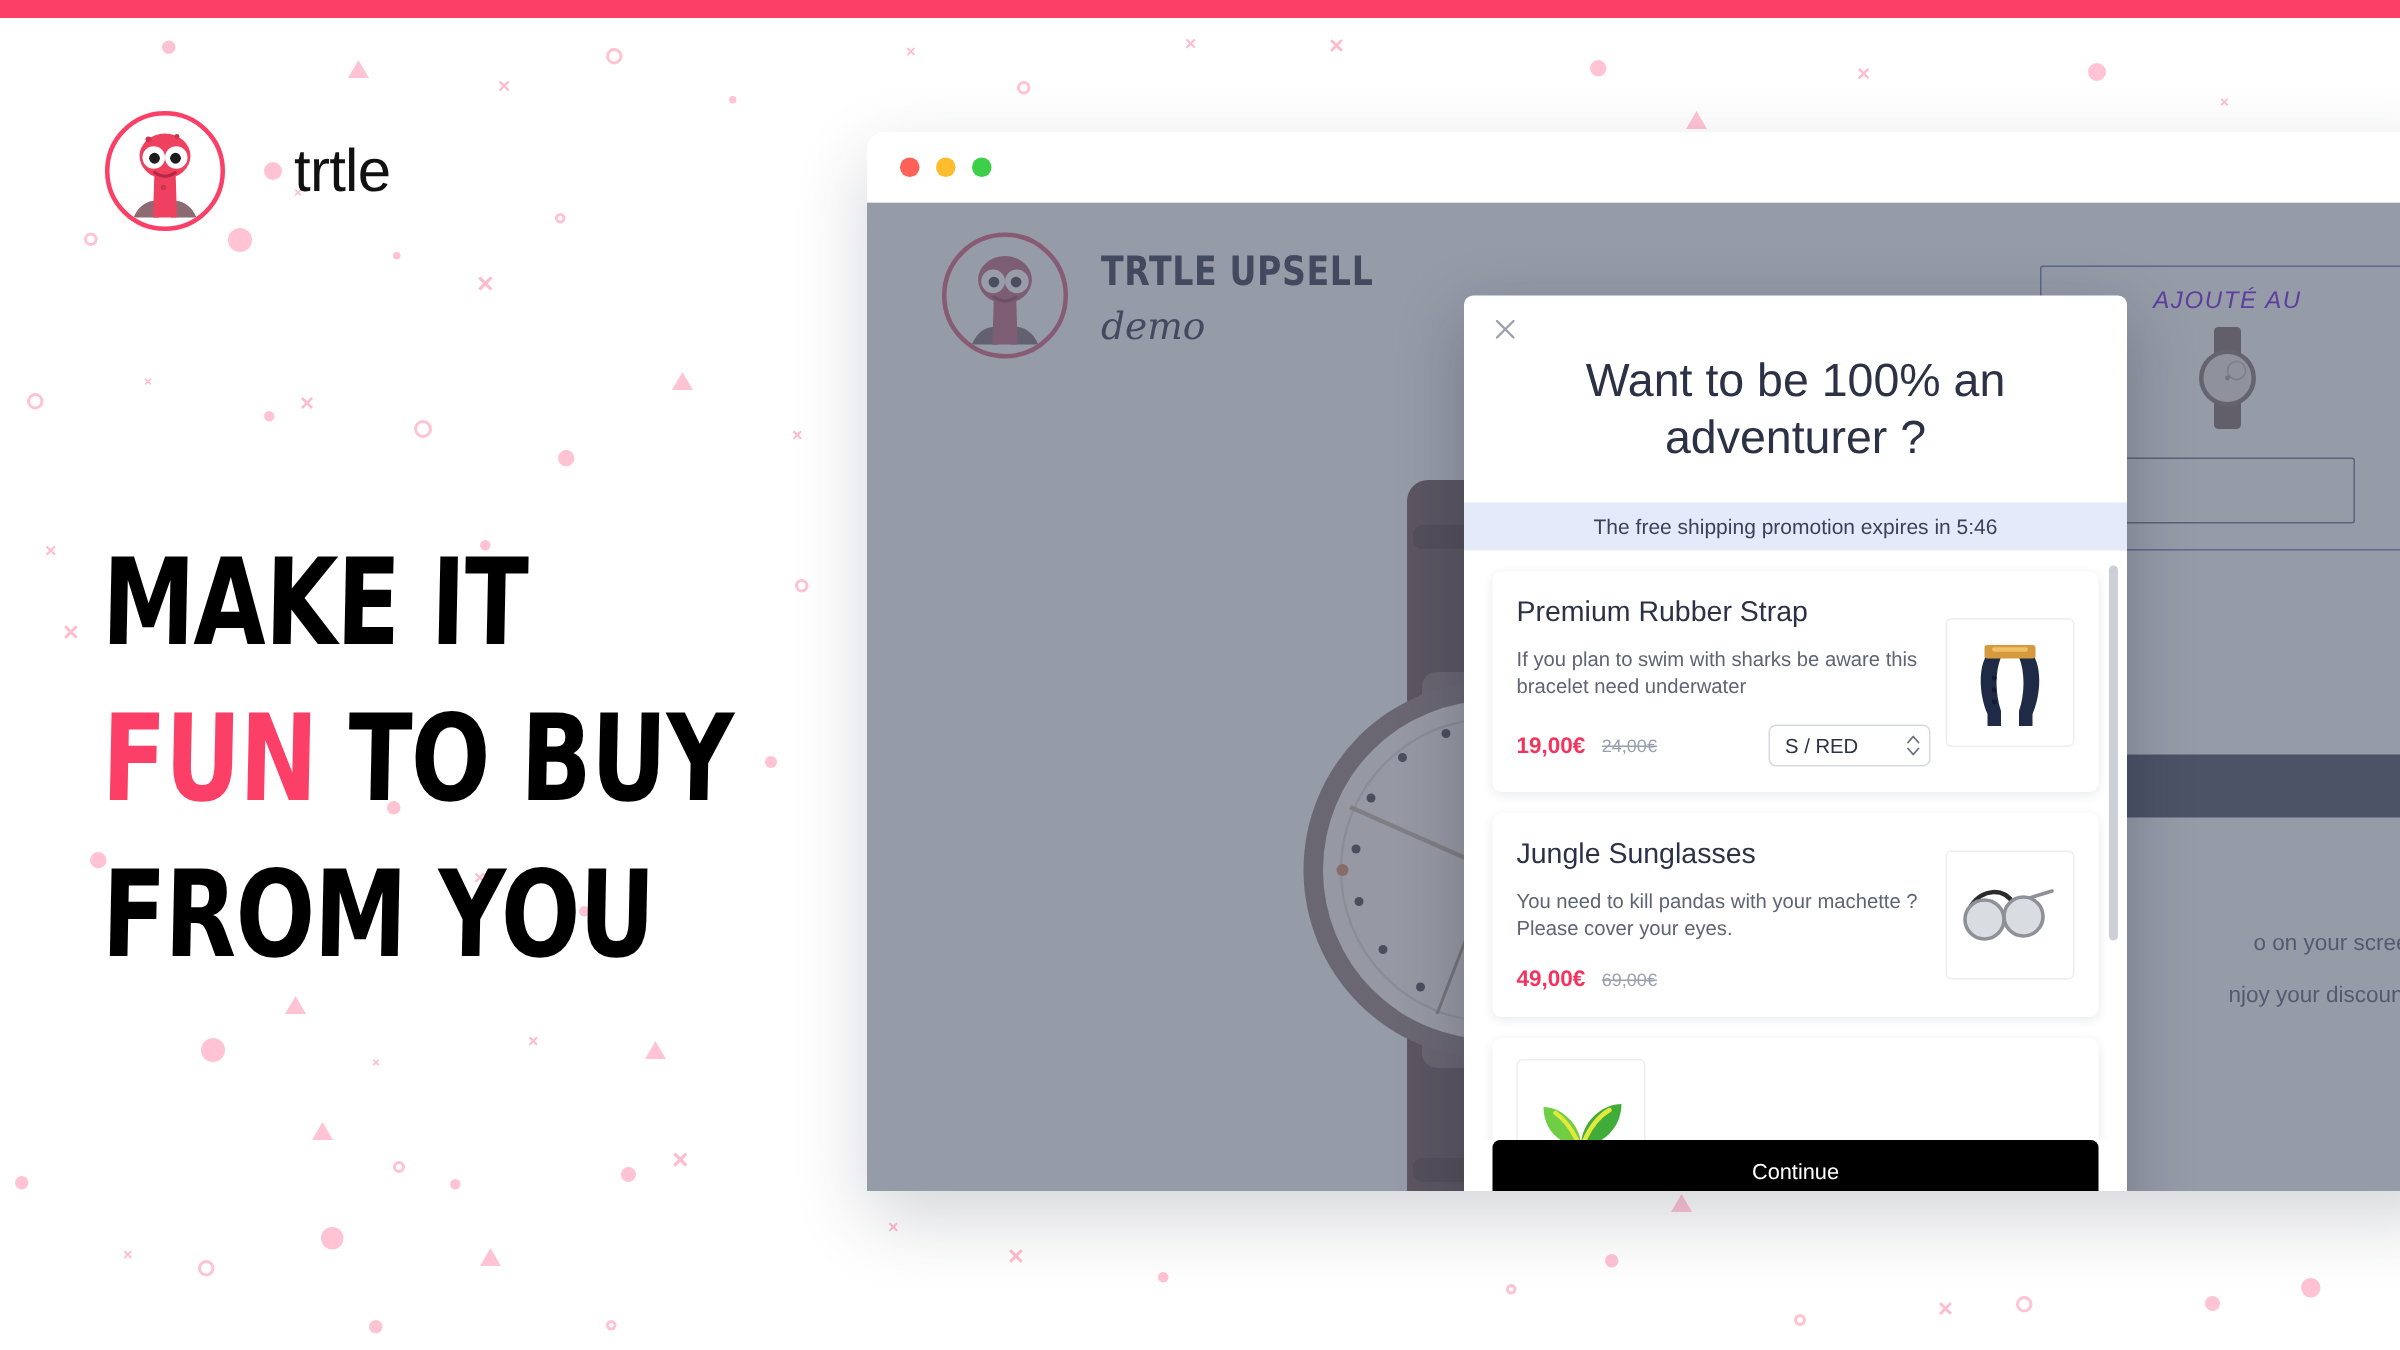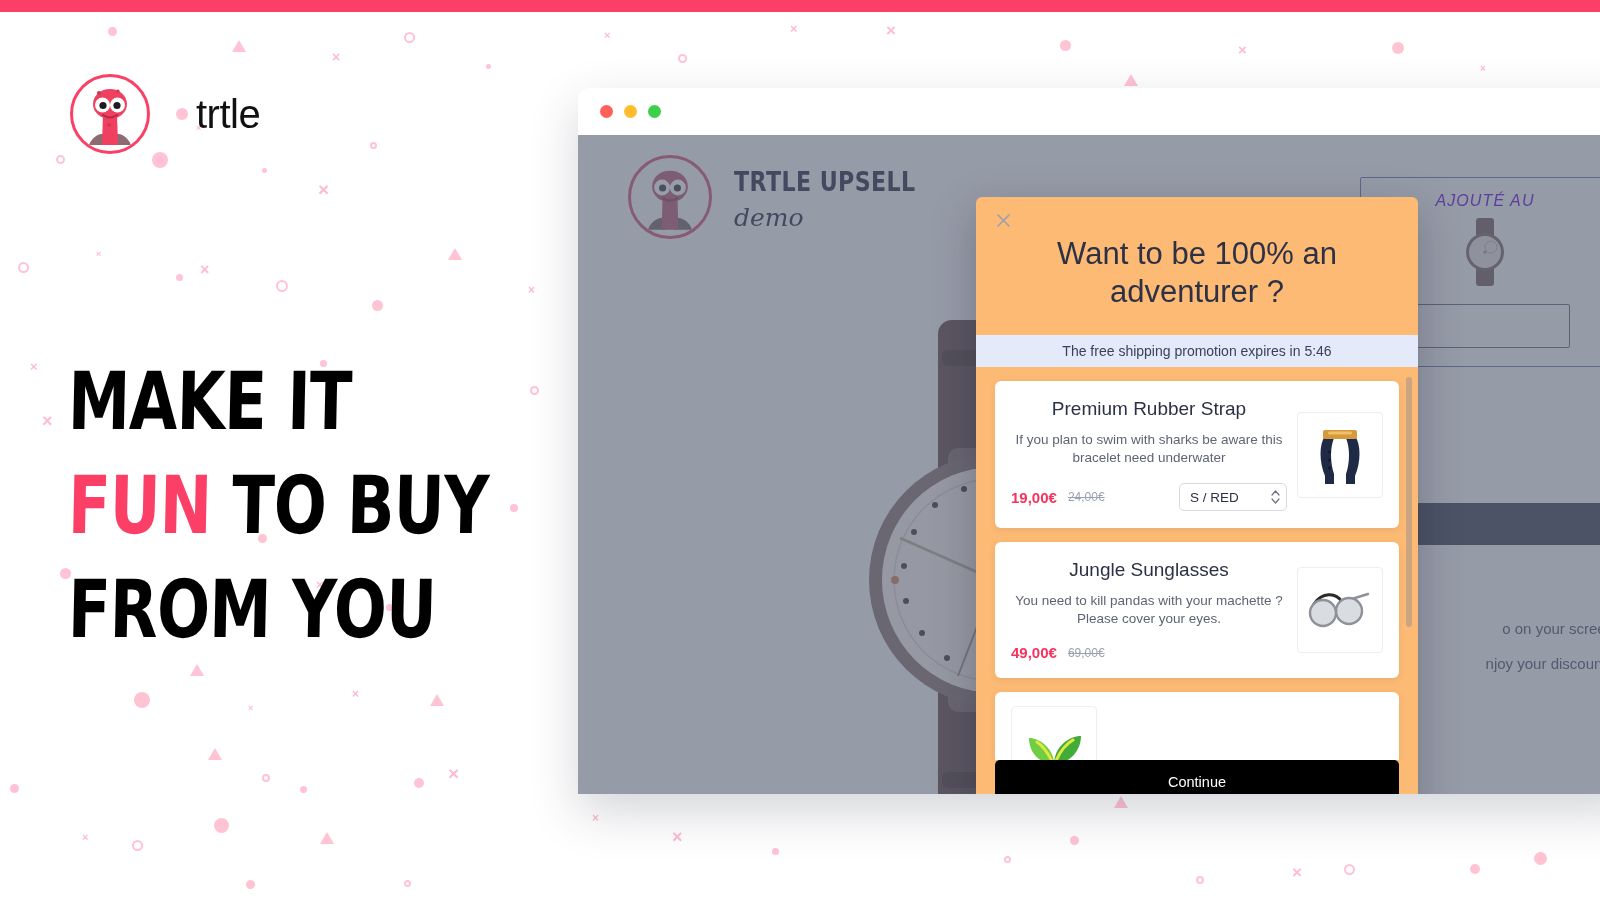--- a/index.html
+++ b/index.html
@@ -107,37 +107,37 @@
                font-family: "DejaVu Sans", sans-serif; font-weight: 700; font-size: 36px; color: #4b5164; }
   .cart-btn { position: absolute; right: 30px; top: 368px; width: 248px; height: 42px;
               background:#4e5468; display:flex; align-items:center; padding-left: 18px;
               color:#cfd2da; font-weight:700; letter-spacing: 1px; font-size: 14px; }
   .cart-note1 { position: absolute; right: 24px; top: 485px; font-size: 15px; color:#5d6378; }
   .cart-note2 { position: absolute; right: 24px; top: 520px; font-size: 15px; color:#5d6378; }
 
   
   .modal {
     position: absolute; left: 398px; top: 62px; width: 442px; height: 624px;
-    background: #fdba74; border-radius: 6px; z-index: 10;
+    background: #ffffff; border-radius: 6px; z-index: 10;
     box-shadow: 0 14px 44px rgba(20,24,40,0.26);
     display: flex; flex-direction: column; overflow: hidden;
   }
   .modal-close {
     position: absolute; left: 16px; top: 14px; width: 22px; height: 22px;
     color: #9aa0ae; font-size: 19px; line-height: 22px; text-align: center; cursor: pointer;
   }
   .modal-title {
     padding: 38px 46px 24px; text-align: center;
     font-size: 31px; line-height: 38px; color: #2c3145; font-weight: 400;
   }
   .promo-bar {
     background: #e4eaf9; text-align: center; padding: 8px 0;
     font-size: 14px; color: #3b4258;
   }
-  .modal-body { position: relative; flex: 1; overflow: hidden; padding: 14px 19px 0; text-align: center; }
+  .modal-body { position: relative; flex: 1; overflow: hidden; padding: 14px 19px 0; }
   .scroll-track { position: absolute; right: 6px; top: 10px; width: 6px; height: 250px;
                   background: rgba(120,128,150,0.38); border-radius: 4px; }
 
   .card {
     background:#fff; border-radius: 6px; box-shadow: 0 2px 7px rgba(50,56,80,0.10);
     display: flex; padding: 17px 16px; margin-bottom: 14px; min-height: 126px;
   }
   .card-main { flex: 1; padding-right: 10px; }
   .card-title { font-size: 19px; color: #2c3145; font-weight: 400; }
   .card-desc { font-size: 13.5px; line-height: 18px; color: #5e6474; margin-top: 11px; }

